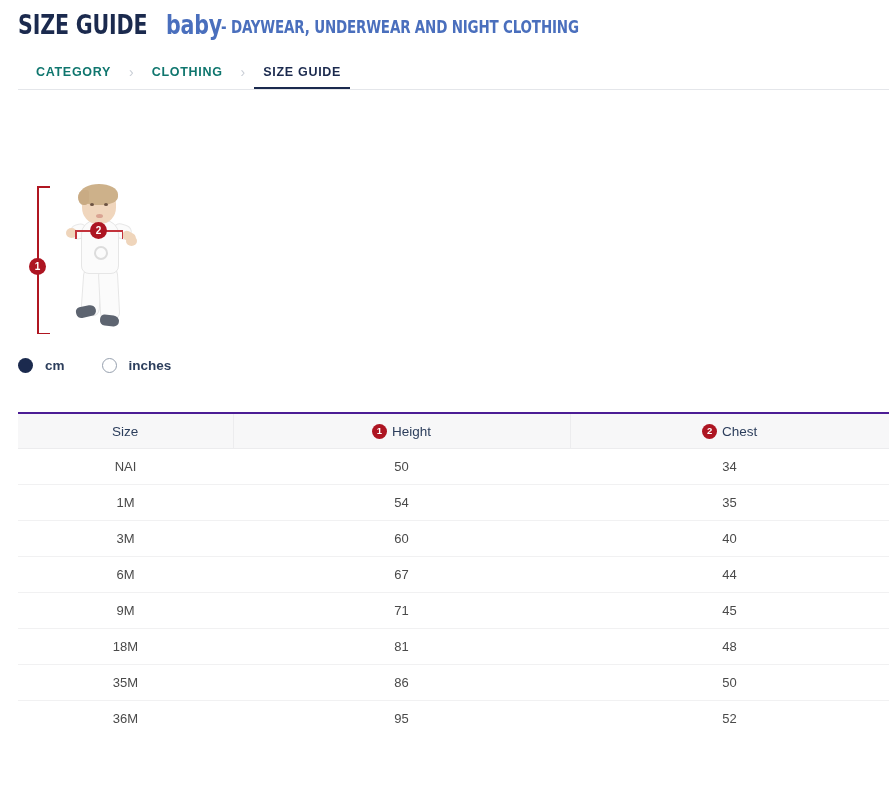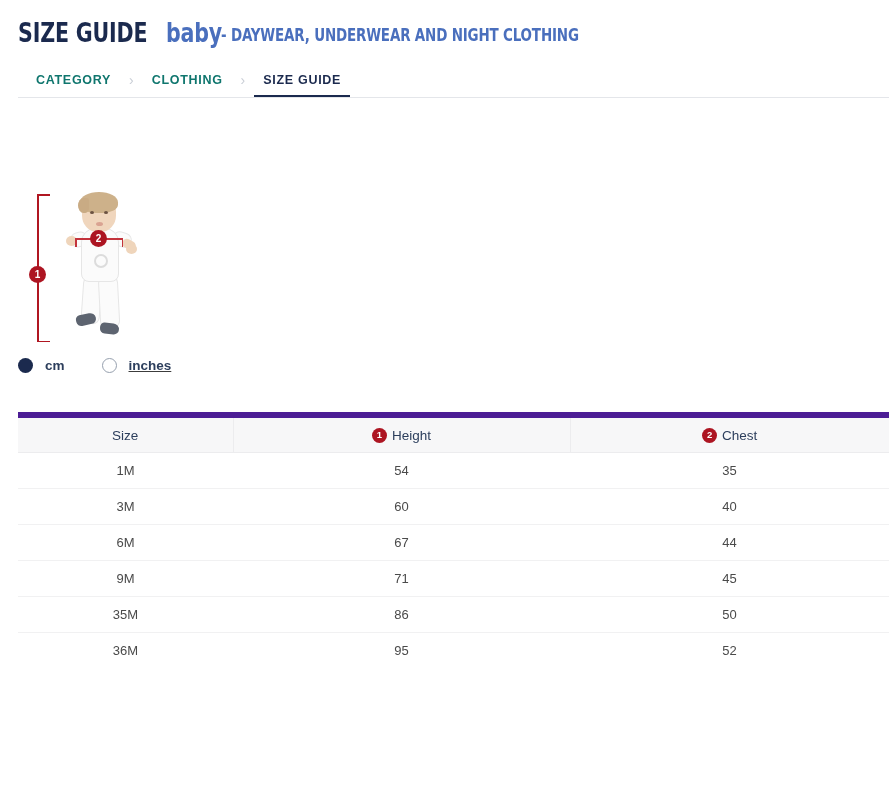--- a/index.html
+++ b/index.html
@@ -11,21 +11,21 @@
     width: 889px;
     height: 791px;
     font-family: "Liberation Sans", sans-serif;
     color: #3c3c3c;
     overflow: hidden;
     position: relative;
   }
 
   
   .page-header {
-    padding: 20px 0 0 18px;
+    padding: 12px 0 0 18px;
   }
   .title-line {
     white-space: nowrap;
     line-height: 1;
   }
   .title-main,
   .title-sub,
   .title-tail {
     font-family: "DejaVu Sans Condensed", "Liberation Sans Narrow", "Liberation Sans", sans-serif;
     font-weight: bold;
@@ -350,21 +350,21 @@
     top: 358px;
     display: flex;
     align-items: center;
     gap: 0;
   }
   .unit-opt {
     display: flex;
     align-items: flex-end;
     cursor: pointer;
   }
-  .unit-opt + .unit-opt { margin-left: 37px; text-decoration: underline; }
+  .unit-opt + .unit-opt { margin-left: 37px; }
   .radio {
     width: 15px;
     height: 15px;
     border-radius: 50%;
     box-sizing: border-box;
   }
   .radio.on {
     background: #1b2a4e;
   }
   .radio.off {
@@ -392,21 +392,21 @@
     text-align: center;
     font-weight: normal;
   }
   .size-table thead th {
     background: #f7f7f8;
     height: 34px;
     font-size: 13.5px;
     color: #2c3e5c;
     border-right: 1px solid #ececee;
     border-bottom: 1px solid #ececee;
-    border-top: 6px solid #4c1d95;
+    border-top: 2px solid #4c1d95;
     padding: 0;
   }
   .size-table thead th:last-child { border-right: none; }
   .th-inner {
     display: flex;
     align-items: center;
     justify-content: center;
     gap: 5px;
   }
   .badge-th {
@@ -509,40 +509,50 @@
       <th>
         <div class="th-inner">
           <span class="badge badge-th">2</span>
           <span>Chest</span>
         </div>
       </th>
     </tr>
   </thead>
   <tbody>
     <tr>
+        <td>NAI</td>
+        <td>50</td>
+        <td>34</td>
+      </tr>
+    <tr>
         <td>1M</td>
         <td>54</td>
         <td>35</td>
       </tr>
     <tr>
         <td>3M</td>
         <td>60</td>
         <td>40</td>
       </tr>
     <tr>
         <td>6M</td>
         <td>67</td>
         <td>44</td>
       </tr>
     <tr>
         <td>9M</td>
         <td>71</td>
         <td>45</td>
       </tr>
     <tr>
+        <td>18M</td>
+        <td>81</td>
+        <td>48</td>
+      </tr>
+    <tr>
         <td>35M</td>
         <td>86</td>
         <td>50</td>
       </tr>
     <tr>
         <td>36M</td>
         <td>95</td>
         <td>52</td>
       </tr>
   </tbody>

